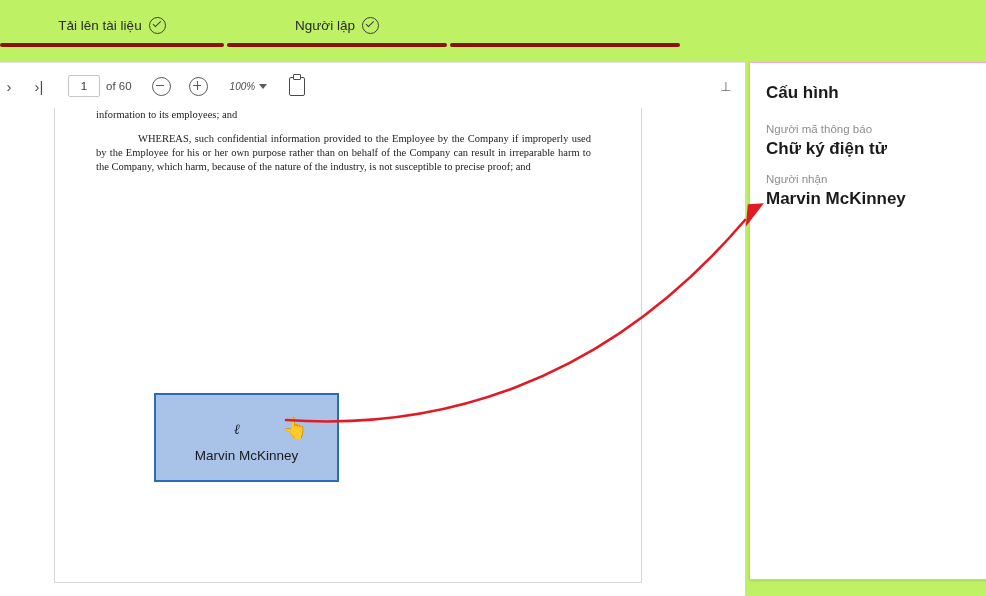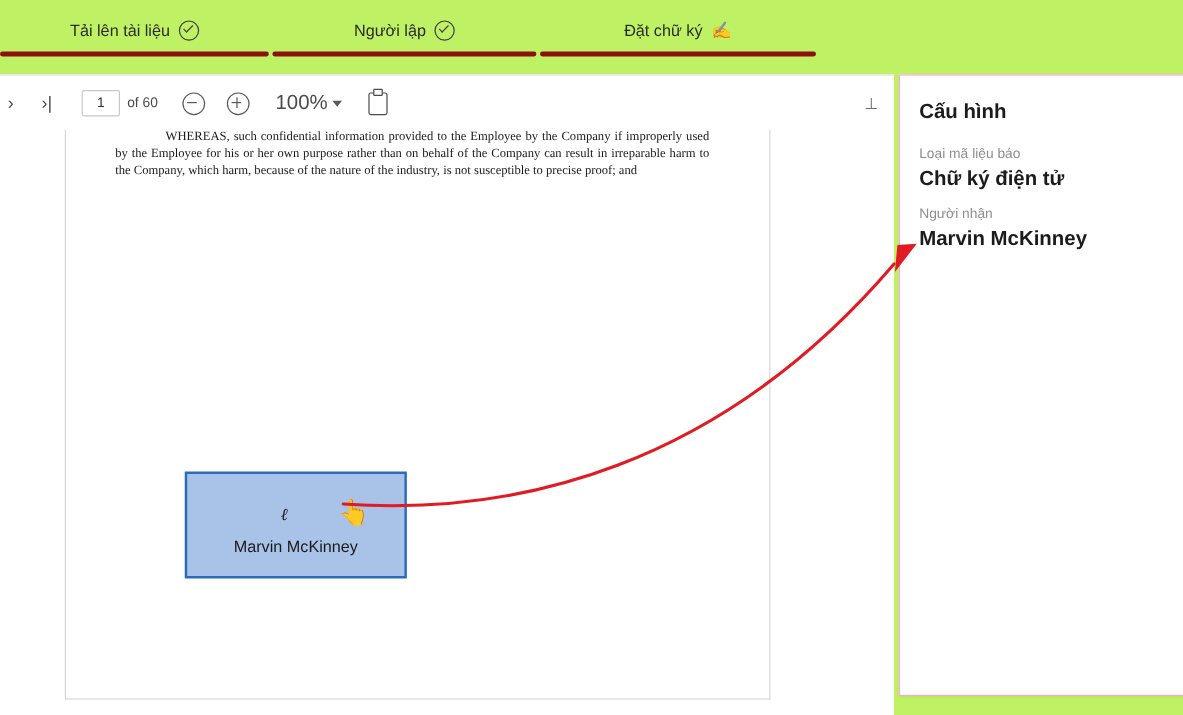--- a/index.html
+++ b/index.html
@@ -131,22 +131,23 @@
   .round-btn.plus::after {
     content: "";
     position: absolute;
     left: 7.3px;
     top: 3px;
     width: 1.3px;
     height: 9px;
     background: #5a5a5a;
   }
   .zoom-value {
-    font-size: 17px;
+    font-size: 10px;
     color: #4a4a4a;
+    font-style: italic;
   }
   .caret-down {
     width: 0; height: 0;
     border-left: 4px solid transparent;
     border-right: 4px solid transparent;
     border-top: 5px solid #5a5a5a;
     margin-left: 4px;
     cursor: pointer;
   }
   .clipboard-icon {
@@ -301,58 +302,55 @@
       <span class="check-circle"></span>
     </div>
     <div class="step-bar" style="left:0; width:224px;"></div>
 
     <div class="step" style="left:227px; width:220px;">
       <span class="step-label">Người lập</span>
       <span class="check-circle"></span>
     </div>
     <div class="step-bar" style="left:227px; width:220px;"></div>
 
-    <div class="step" style="left:450px; width:230px;">
-      <span class="step-label">Đặt chữ ký</span>
-      <span class="sig-glyph">✍</span>
-    </div>
     <div class="step-bar" style="left:450px; width:230px;"></div>
   </div>
 
   <div class="toolbar">
     <div class="tb-icon" style="margin-left:-2px;">›</div>
     <div class="tb-icon" style="margin-left:8px;">›|</div>
     <input class="page-input" style="margin-left: 18px;" value="1">
     <span class="page-total">of 60</span>
     <div class="round-btn" style="margin-left:20px;"></div>
     <div class="round-btn plus" style="margin-left:18px;"></div>
     <span class="zoom-value" style="margin-left:22px;">100%</span>
     <span class="caret-down"></span>
     <div class="clipboard-icon" style="margin-left:22px;"></div>
     <div style="flex:1 1 auto;"></div>
     <div class="tb-icon" style="margin-right:8px; font-size:13px; color:#6a6a6a;">⊥</div>
   </div>
 
   <div class="viewer">
     <div class="page-shadow">
       <div class="doc-body">
+        <p class="first">information to its employees; and</p>
         <p class="indent">WHEREAS, such confidential information provided to the Employee by the Company if improperly used by the Employee for his or her own purpose rather than on behalf of the Company can result in irreparable harm to the Company, which harm, because of the nature of the industry, is not susceptible to precise proof; and</p>
       </div>
 
       <div class="sig-box">
         <span class="sig-mark">ℓ</span>
         <span class="hand-cursor">👆</span>
         <span class="sig-name">Marvin McKinney</span>
       </div>
     </div>
   </div>
 
   <div class="side-panel">
     <div class="panel-title">Cấu hình</div>
-    <div class="field-label lbl-1">Loại mã liệu báo</div>
+    <div class="field-label lbl-1">Người mã thông báo</div>
     <div class="field-value val-1">Chữ ký điện tử</div>
     <div class="field-label lbl-2">Người nhận</div>
     <div class="field-value val-2">Marvin McKinney</div>
   </div>
 
   <svg class="arrow-svg" viewBox="0 0 986 596">
     <path d="M286 420 C 430 430, 600 390, 745 220" stroke="#e01b24" stroke-width="2.6" fill="none" stroke-linecap="round"></path>
     <polygon points="745,206 760,200 750,228" fill="#e01b24" transform="rotate(18 752 214)"></polygon>
   </svg>
 

